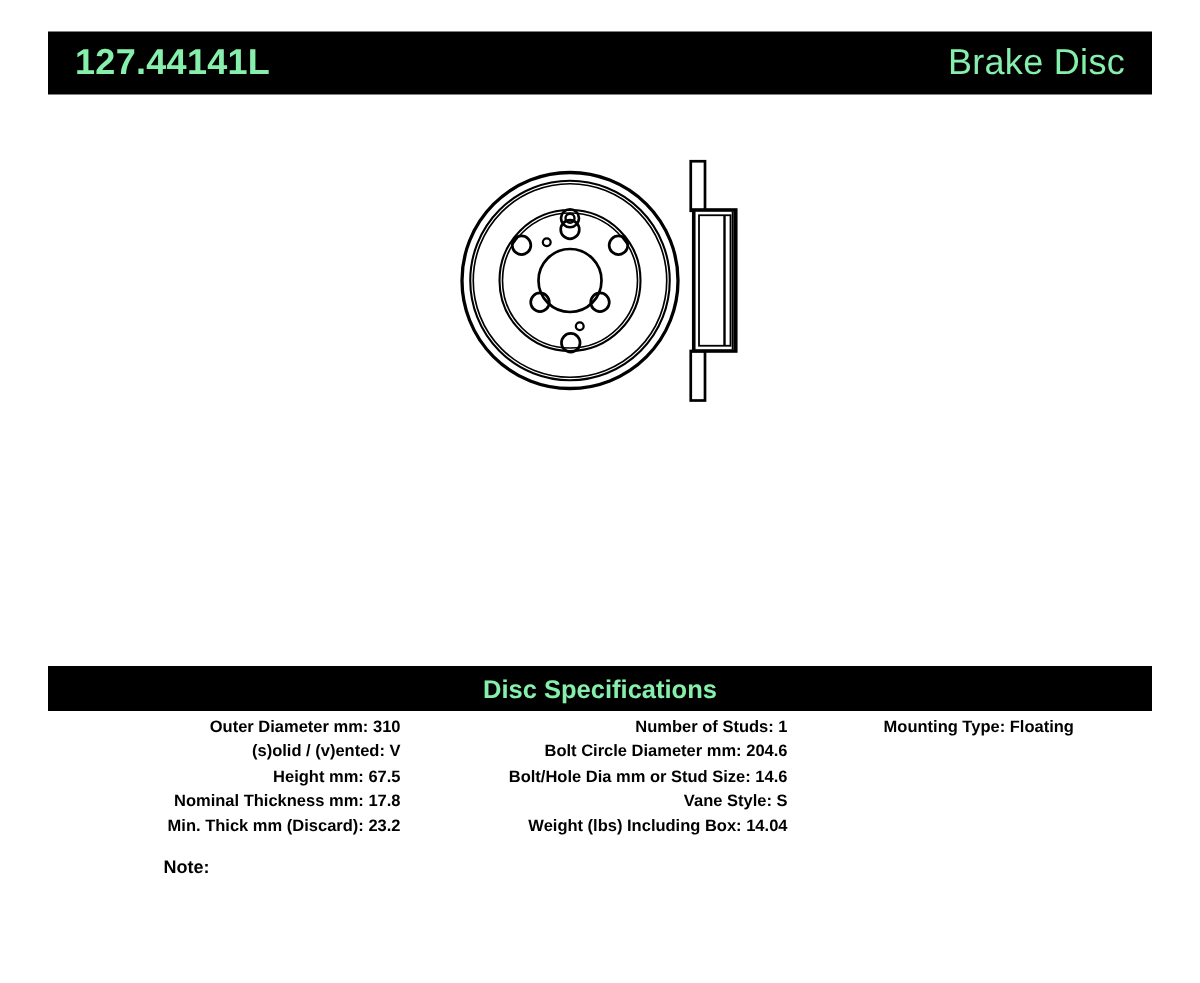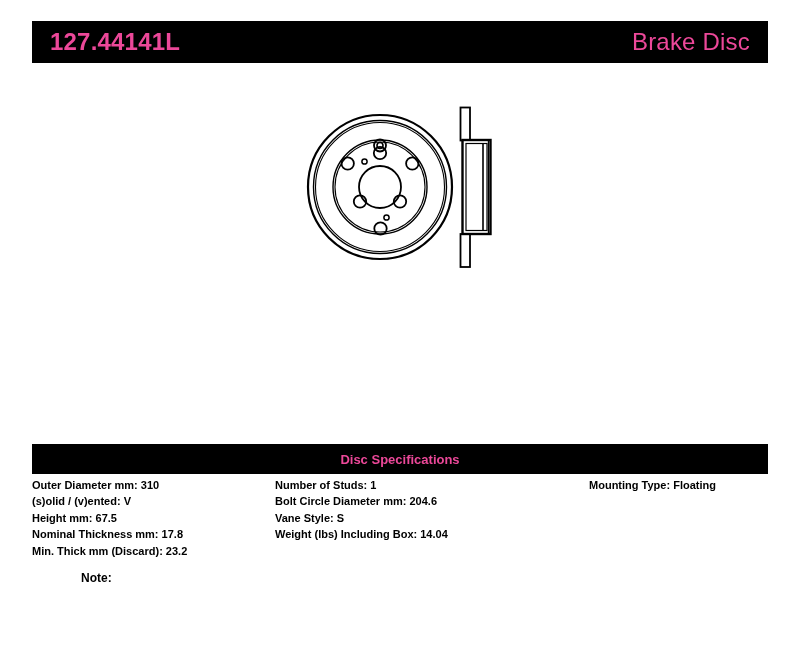--- a/index.html
+++ b/index.html
@@ -20,21 +20,21 @@
     position: absolute;
     left: 0; top: 0;
     width: 800px;
     height: 655px;
   }
 
   
   .bar {
     position: absolute;
     background: #000000;
-    color: #ec4899;
+    color: #86efac;
     display: flex;
     align-items: center;
   }
   #title-bar {
     left: 32px;
     top: 21px;
     width: 736px;
     height: 42px;
     justify-content: space-between;
     padding: 0 18px;
@@ -54,21 +54,21 @@
   }
   #spec-bar {
     left: 32px;
     top: 444px;
     width: 736px;
     height: 30px;
     justify-content: center;
     box-sizing: border-box;
   }
   #spec-bar-title {
-    font-size: 13px;
+    font-size: 17px;
     font-weight: bold;
     line-height: 1;
   }
 
   
   #drawing {
     position: absolute;
     left: 280px;
     top: 95px;
     width: 250px;
@@ -91,27 +91,27 @@
   #spec-col-mid   { left: 243px; width: 250px; }
   #spec-col-right { left: 505px; width: 231px; }
 
   .spec-row {
     font-size: 11px;
     font-weight: bold;
     line-height: 16.4px;
     white-space: nowrap;
   }
   #spec-col-left .spec-row,
-  #spec-col-mid .spec-row { }
+  #spec-col-mid .spec-row { text-align: right; }
   #spec-col-right .spec-row { text-align: center; }
 
   
   #note-area {
     position: absolute;
-    left: 20px;
+    left: 48px;
     top: 571px;
     width: 736px;
     height: 24px;
   }
   #note-label {
     position: absolute;
     left: 61px;
     top: 0;
     font-size: 12px;
     font-weight: bold;
@@ -190,20 +190,21 @@
       <div class="spec-row">Outer Diameter mm: 310</div>
       <div class="spec-row">(s)olid / (v)ented: V</div>
       <div class="spec-row">Height mm: 67.5</div>
       <div class="spec-row">Nominal Thickness mm: 17.8</div>
       <div class="spec-row">Min. Thick mm (Discard): 23.2</div>
     </div>
 
     <div class="spec-col" id="spec-col-mid">
       <div class="spec-row">Number of Studs: 1</div>
       <div class="spec-row">Bolt Circle Diameter mm: 204.6</div>
+      <div class="spec-row">Bolt/Hole Dia mm or Stud Size: 14.6</div>
       <div class="spec-row">Vane Style: S</div>
       <div class="spec-row">Weight (lbs) Including Box: 14.04</div>
     </div>
 
     <div class="spec-col" id="spec-col-right">
       <div class="spec-row">Mounting Type: Floating</div>
     </div>
   </div>
 
   <div id="note-area">

